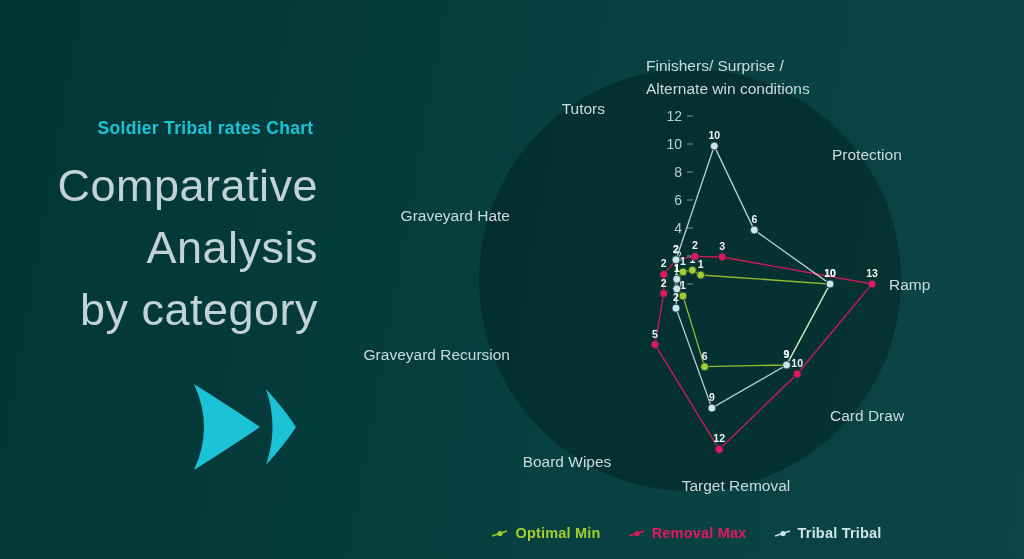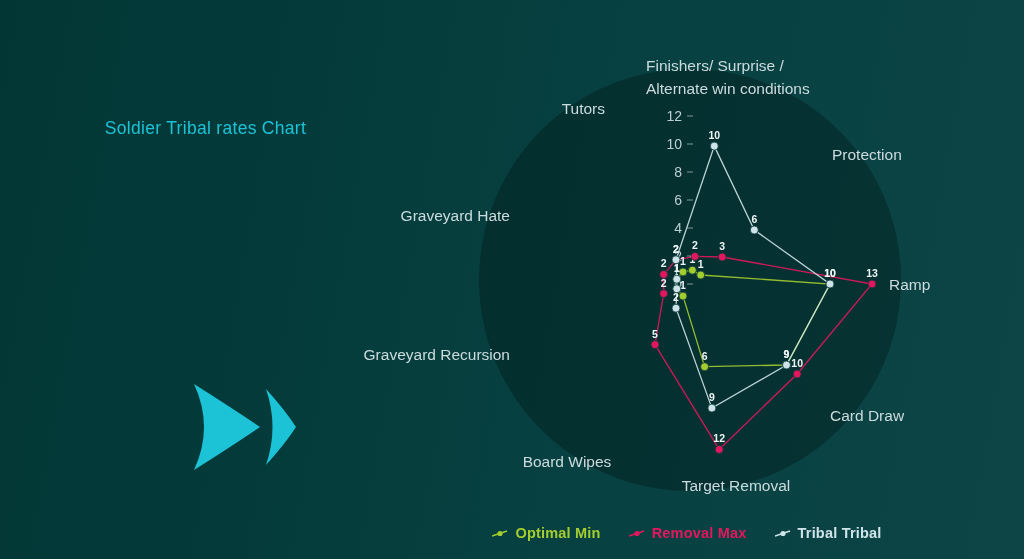--- a/index.html
+++ b/index.html
@@ -4,21 +4,21 @@
 <style>
   html,body{margin:0;padding:0;background:#02302f;}
   #stage{
     position:relative;width:1024px;height:559px;overflow:hidden;
     background:linear-gradient(100deg,#013634 0%,#074040 55%,#0d4547 100%);
     font-family:"Liberation Sans",sans-serif;
   }
   
   #left-panel{position:absolute;left:0;top:118px;width:318px;text-align:right;}
   #subtitle{
-    color:#1cc3d7;font-size:17.5px;font-weight:normal;letter-spacing:.3px;
+    color:#1cc3d7;font-size:17.5px;font-weight:bold;letter-spacing:.3px;
     margin:0 0 16px 0;text-align:center;padding-left:93px;
   }
   #main-title{color:#c2d2d5;font-size:45px;line-height:62px;font-weight:400;letter-spacing:.5px;}
   #main-title div{white-space:nowrap;}
   #arrow-wrap{position:absolute;left:186px;top:380px;width:112px;height:94px;}
   
   #chart{position:absolute;left:0;top:0;width:1024px;height:559px;}
   
   #legend{
     position:absolute;left:452px;top:520px;width:470px;height:26px;
@@ -28,20 +28,23 @@
   .legend-item span{font-size:14.5px;font-weight:bold;letter-spacing:.2px;white-space:nowrap;}
 </style>
 </head>
 <body>
 
 <div id="stage">
 
   <div id="left-panel">
     <div id="subtitle">Soldier Tribal rates Chart</div>
     <div id="main-title">
+      <div>Comparative</div>
+      <div>Analysis</div>
+      <div>by category</div>
     </div>
   </div>
 
   <div id="arrow-wrap">
     <svg width="112" height="94" viewBox="0 0 112 94">
       <path d="M8,4 Q28,47 8,90 Q46,66 74,47 Q46,28 8,4 Z" fill="#1cc3d7"></path>
       <path d="M80,9 Q93,47 80,85 Q99,64 110,47 Q99,30 80,9 Z" fill="#1cc3d7"></path>
     </svg>
   </div>
 

